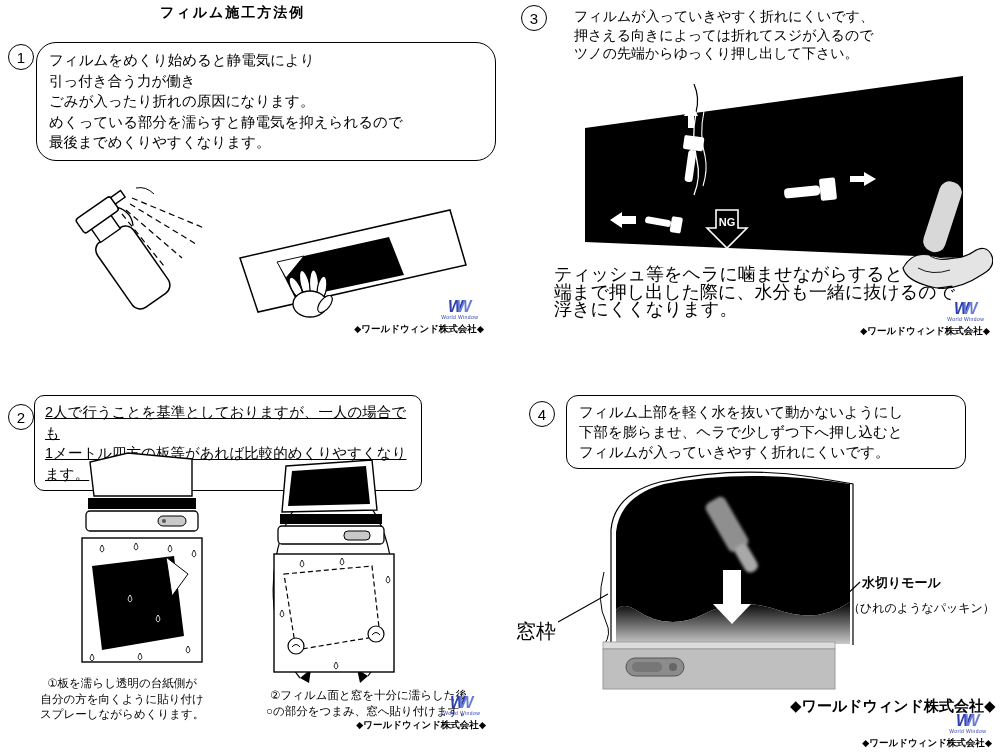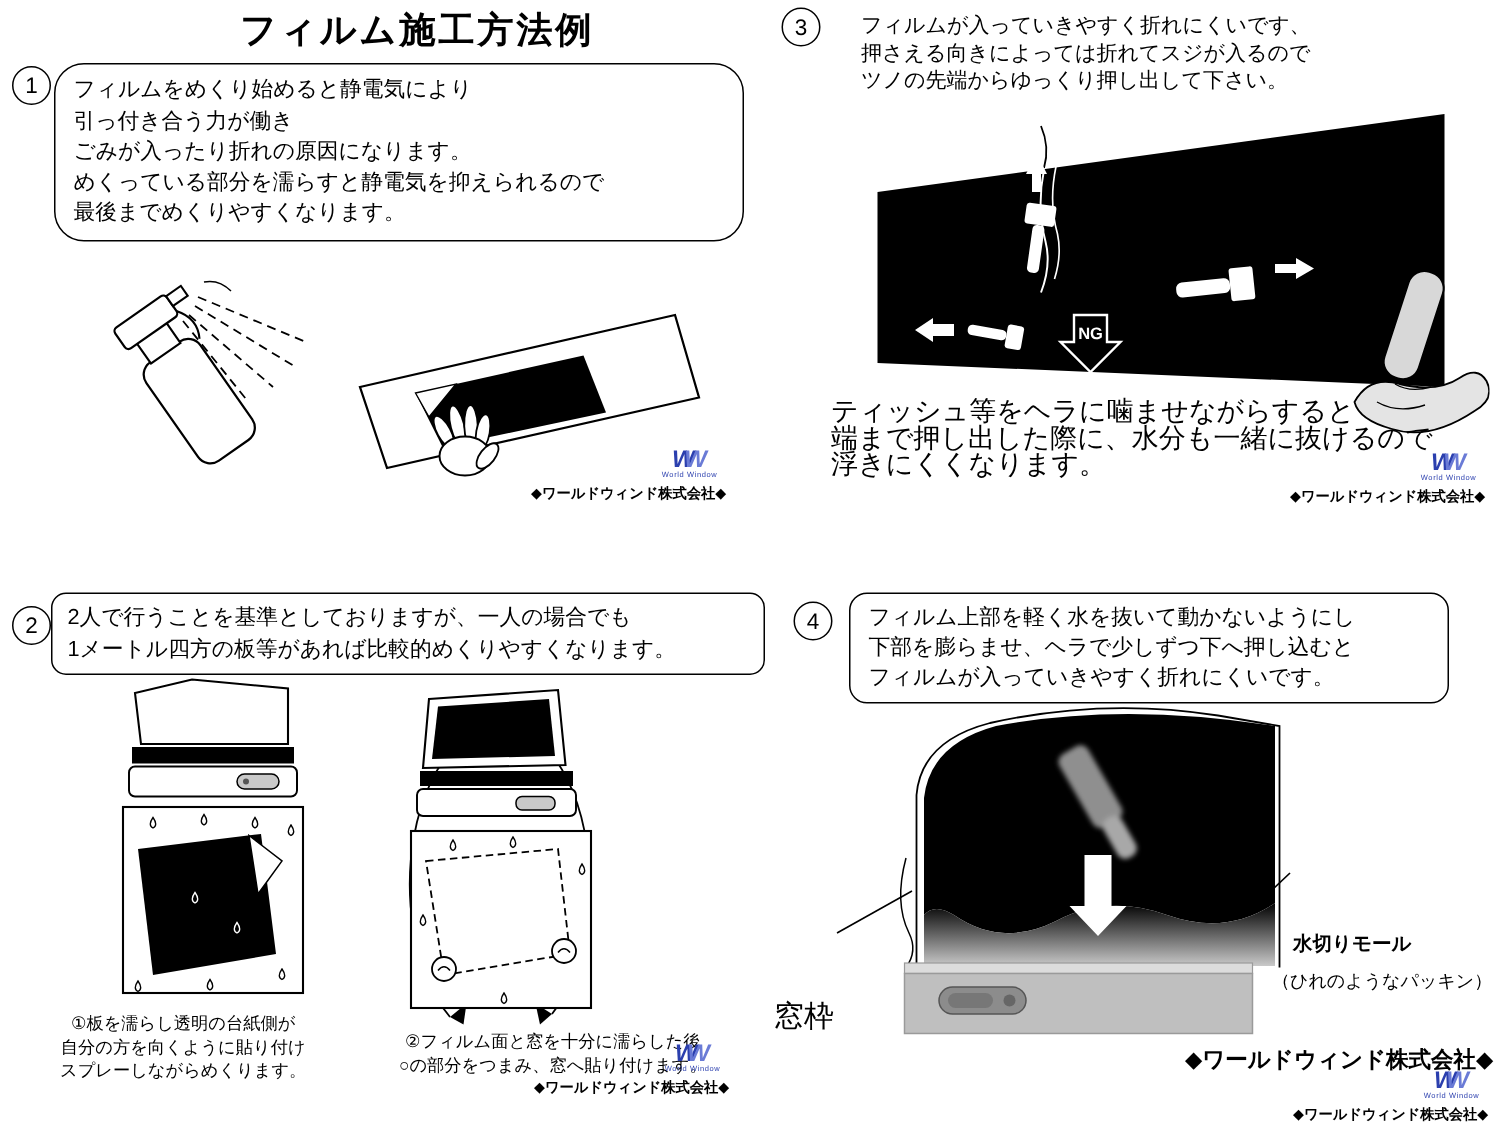--- a/index.html
+++ b/index.html
@@ -2,44 +2,44 @@
 <html><head>
 <meta charset="utf-8">
 <style>
   * { margin:0; padding:0; box-sizing:border-box; }
   html,body { background:#9a9a9a; }
   .page {
     position:relative; width:1000px; height:752px; margin:0 auto;
     background:#ffffff; color:#000; overflow:hidden;
     font-family:"Liberation Sans","DejaVu Sans",sans-serif;
   }
-  .title { position:absolute; left:160px; top:4px; font-size:24px; font-weight:700; letter-spacing:2px; }
+  .title { position:absolute; left:160px; top:4px; font-size:14px; font-weight:700; letter-spacing:2px; }
   .cnum {
     position:absolute; width:26px; height:26px; border:1.6px solid #000; border-radius:50%;
     display:flex; align-items:center; justify-content:center; font-size:15px; background:#fff;
   }
   .bubble { position:absolute; border:1.6px solid #000; background:#fff; font-size:14.5px; line-height:20.5px; }
   #b1 { left:36px; top:42px; width:460px; border-radius:20px; padding:7px 12px; }
-  #b2 { left:34px; top:395px; width:476px; border-radius:10px; padding:6px 10px; }
+  #b2 { left:34px; top:395px; width:388px; border-radius:10px; padding:6px 10px;text-decoration:underline; }
   #b4 { left:566px; top:395px; width:400px; border-radius:12px; padding:6px 12px; line-height:20px; }
   .textblock { position:absolute; font-size:14px; line-height:18.5px; }
   #t3  { left:574px; top:7px; }
   #t3b { left:554px; top:266px; font-size:18px; line-height:17.5px; }
   .caption { position:absolute; font-size:11.5px; line-height:15.5px;text-align:center; }
   #cap1 { left:40px;  top:676px; }
   #cap2 { left:266px; top:688px; }
   .illus { position:absolute; }
   .wm { position:absolute; display:flex; flex-direction:column; align-items:flex-end;justify-content:flex-end; }
   .ww-logo { display:flex; flex-direction:column; align-items:center; margin-right:6px; }
   .ww-letters { font-style:italic; font-weight:700; font-size:16px; line-height:14px; color:#2b3fae; }
   .ww-letters .w2 { margin-left:-7px; color:#6a7bd6; }
   .ww-sub { font-size:5px; color:#2b3fae; letter-spacing:.4px; white-space:nowrap; }
   .company { font-size:9.5px; font-weight:700; margin-top:3px; white-space:nowrap; }
   .company-bold { position:absolute; left:790px; top:697px; font-size:15px; font-weight:700; }
-  .lbl { position:absolute; white-space:nowrap;margin-top:46px; }
+  .lbl { position:absolute; white-space:nowrap; }
   #lbl-frame { left:516px; top:618px; font-size:20px; font-weight:400; }
   #lbl-mold  { left:862px; top:574px; font-size:13px; font-weight:600; }
   #lbl-mold2 { left:848px; top:600px; font-size:12px; }
   .drop  { fill:#fff; stroke:#000; stroke-width:0.9; }
   .dropw { fill:none; stroke:#fff; stroke-width:0.9; }
   svg .ln   { stroke:#000; fill:none; }
   svg .wln  { stroke:#fff; fill:none; }
 </style>
 </head>
 <body>

